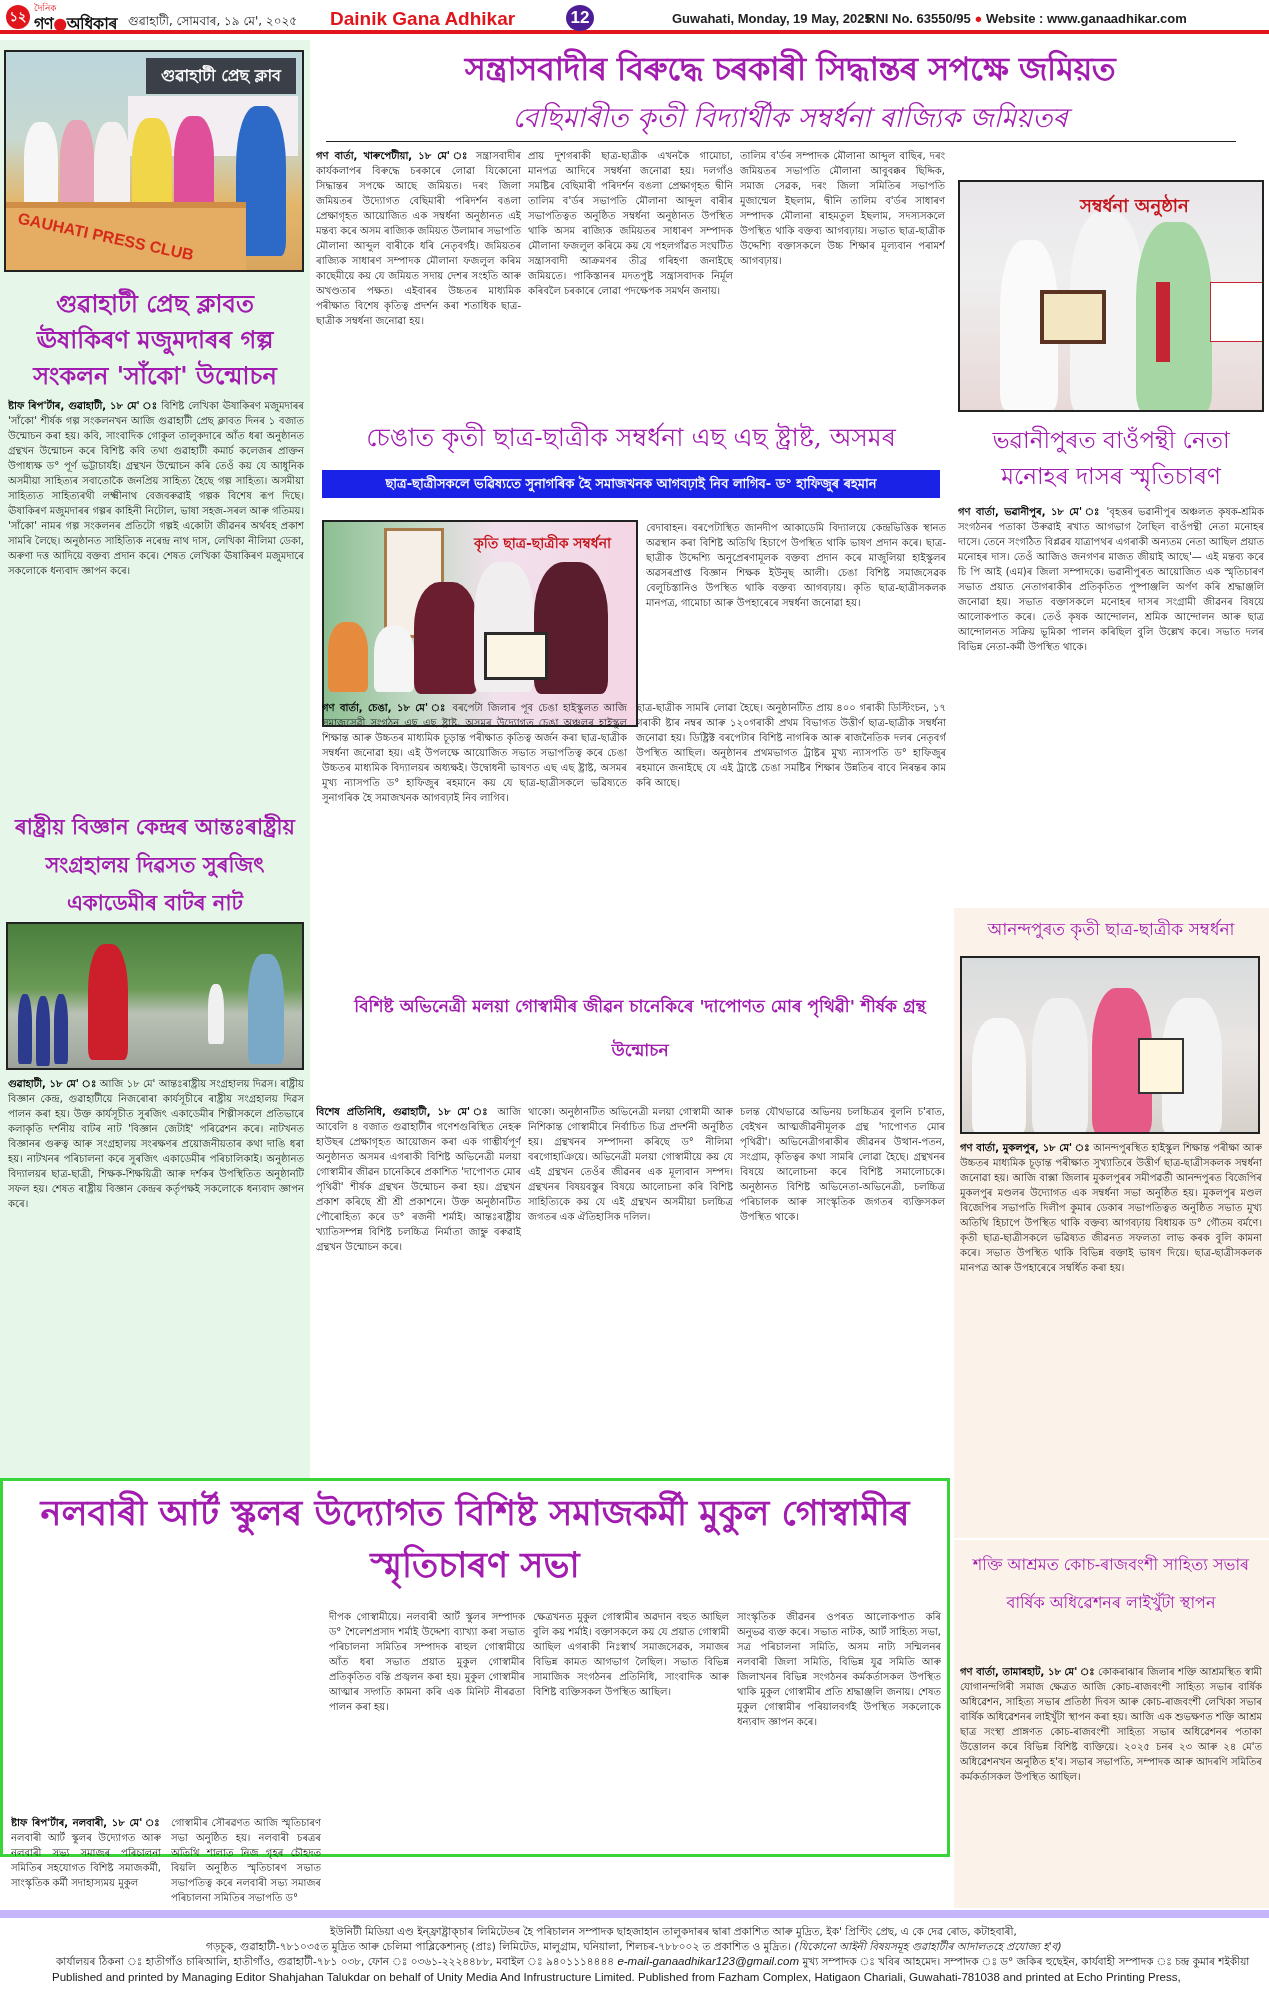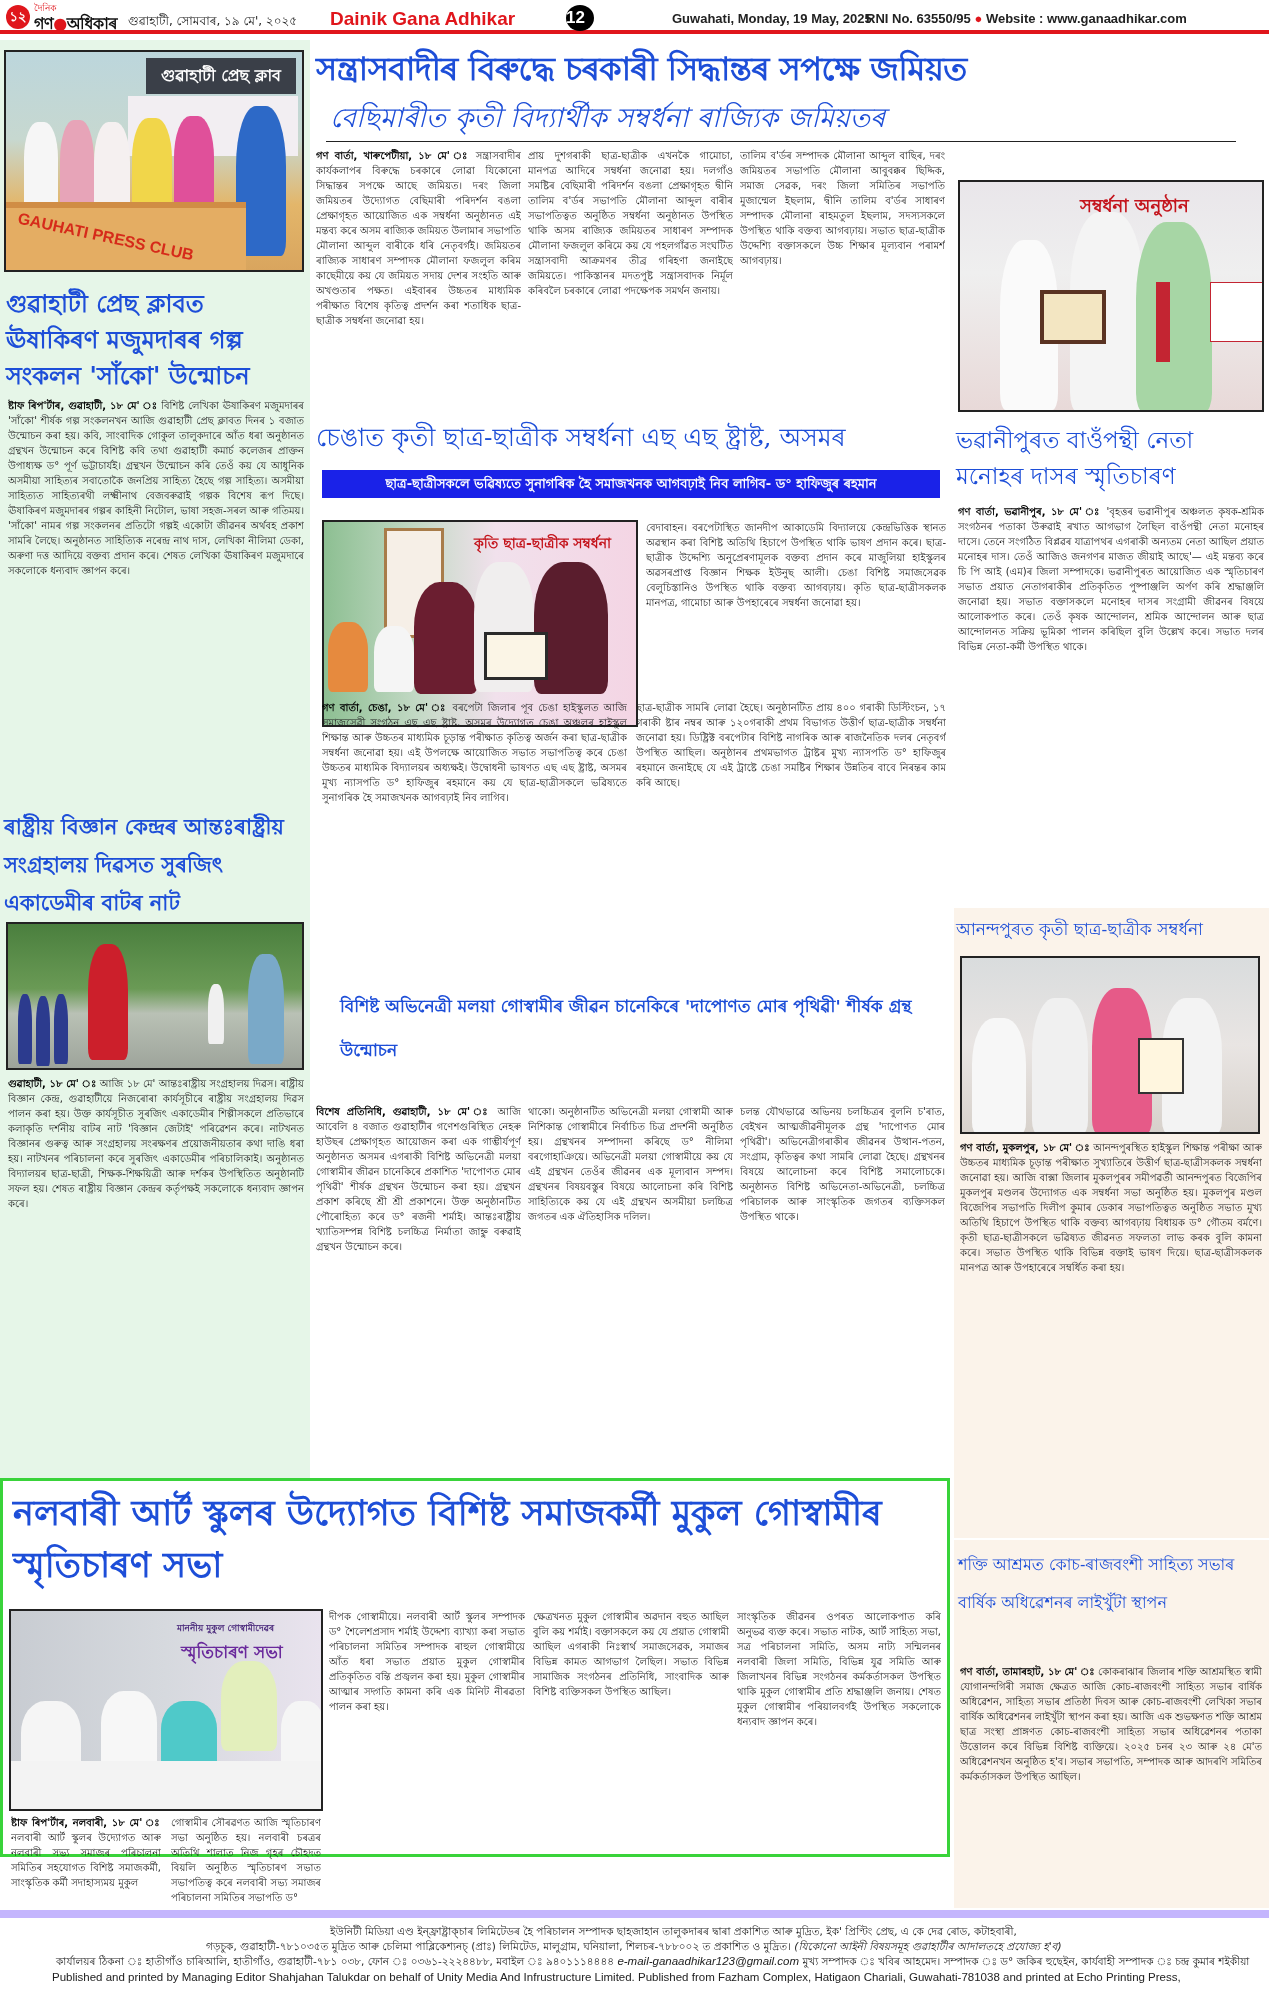--- a/index.html
+++ b/index.html
@@ -6,27 +6,27 @@
 body{width:1269px;height:2016px;background:#fff;font-family:"DejaVu Sans",sans-serif;color:#111;position:relative;overflow:hidden}
 .abs{position:absolute}
 
 .mast{left:0;top:0;width:1269px;height:34px;border-bottom:4px solid #e0161c}
 .pgno-left{left:6px;top:5px;width:24px;height:24px;border-radius:50%;background:#e0161c;color:#fff;font-size:13px;font-weight:bold;text-align:center;line-height:24px}
 .logo-small{left:34px;top:1px;font-size:9px;color:#e0161c}
 .logo{left:34px;top:11px;font-size:16px;font-weight:bold;color:#111;letter-spacing:-0.5px}
 .logo .dot{color:#e0161c}
 .mast-date-bn{left:128px;top:12px;font-size:12px;color:#222}
 .mast-title{left:330px;top:8px;font-family:"Liberation Sans",sans-serif;font-size:19px;font-weight:bold;color:#e0161c}
-.pgno-right{left:566px;top:5px;width:28px;height:26px;border-radius:50%;background:#000000;color:#fff;font-family:"Liberation Sans",sans-serif;font-size:17px;font-weight:bold;line-height:26px}
+.pgno-right{left:566px;top:5px;width:28px;height:26px;border-radius:50%;background:#4c1d95;color:#fff;font-family:"Liberation Sans",sans-serif;font-size:17px;font-weight:bold;text-align:center;line-height:26px}
 .mast-date-en{left:672px;top:11px;font-family:"Liberation Sans",sans-serif;font-size:13px;font-weight:bold;color:#222}
 .mast-rni{left:866px;top:11px;font-family:"Liberation Sans",sans-serif;font-size:13px;font-weight:bold;color:#222}
 .mast-rni .bullet{color:#e0161c}
 
 .col-left{left:0;top:40px;width:310px;height:1440px;background:#e6f6e8}
-.hl{font-family:"DejaVu Serif",serif;font-weight:bold;color:#1d4ed8;line-height:1.15}
+.hl{font-family:"DejaVu Serif",serif;font-weight:bold;color:#a21caf;text-align:center;line-height:1.15}
 .body-text{font-size:10px;line-height:15px;color:#222;text-align:justify;overflow:hidden}
 .body-text b{font-weight:bold;color:#000}
 .photo{border:2px solid #222;overflow:hidden}
 .rule{height:2px;background:#222}
 .blueband{background:#1a22e8;color:#fff;text-align:center;font-size:15px;font-weight:bold;line-height:28px}
 .green-box{left:0;top:1478px;width:950px;height:379px;border:3px solid #39d33a;background:#fff}
 .right-tint{background:#fbf3ea}
 .footer{left:0;top:1910px;width:1269px;height:106px;border-top:8px solid #c4b5fd;font-size:10.5px;line-height:15px;color:#222}
 .footer .line{position:absolute;white-space:nowrap}
 .footer .en{font-family:"Liberation Sans",sans-serif;font-size:11.5px}
@@ -155,30 +155,20 @@
 <div class="abs right-tint" style="left:954px;top:1540px;width:315px;height:368px">
   <div class="abs hl" style="left:4px;top:6px;width:306px;font-size:16px;line-height:38px;font-weight:normal">শক্তি আশ্ৰমত কোচ-ৰাজবংশী সাহিত্য সভাৰ বাৰ্ষিক অধিৱেশনৰ লাইখুঁটা স্থাপন</div>
   <div class="abs body-text" style="left:6px;top:124px;width:302px;height:240px">
     <b>গণ বাৰ্তা, তামাৰহাট, ১৮ মে' ঃ</b>
     <span>কোকৰাঝাৰ জিলাৰ শক্তি আশ্ৰমস্থিত স্বামী যোগানন্দগিৰী সমাজ ক্ষেত্ৰত আজি কোচ-ৰাজবংশী সাহিত্য সভাৰ বাৰ্ষিক অধিৱেশন, সাহিত্য সভাৰ প্ৰতিষ্ঠা দিবস আৰু কোচ-ৰাজবংশী লেখিকা সভাৰ বাৰ্ষিক অধিৱেশনৰ লাইখুঁটা স্থাপন কৰা হয়। আজি এক শুভক্ষণত শক্তি আশ্ৰম ছাত্ৰ সংস্থা প্ৰাঙ্গণত কোচ-ৰাজবংশী সাহিত্য সভাৰ অধিৱেশনৰ পতাকা উত্তোলন কৰে বিভিন্ন বিশিষ্ট ব্যক্তিয়ে। ২০২৫ চনৰ ২৩ আৰু ২৪ মে'ত অধিৱেশনখন অনুষ্ঠিত হ'ব। সভাৰ সভাপতি, সম্পাদক আৰু আদৰণি সমিতিৰ কৰ্মকৰ্তাসকল উপস্থিত আছিল।</span>
   </div>
 </div>
 
 <div class="abs green-box">
   <div class="abs hl" style="left:10px;top:6px;width:924px;font-size:35px;line-height:52px">নলবাৰী আৰ্ট স্কুলৰ উদ্যোগত বিশিষ্ট সমাজকৰ্মী মুকুল গোস্বামীৰ স্মৃতিচাৰণ সভা</div>
-  <div class="abs photo" style="left:6px;top:128px;width:314px;height:202px;background:linear-gradient(90deg,#c8ccd2 0%,#d6d9de 50%,#e9e3ee 100%)">
-    <div class="abs" style="left:166px;top:10px;width:150px;color:#4b2a7c;font-size:9px;font-weight:bold">মাননীয় মুকুল গোস্বামীদেৱৰ</div>
-    <div class="abs" style="left:170px;top:28px;width:144px;color:#6a2a9c;font-size:17px;font-weight:bold">স্মৃতিচাৰণ সভা</div>
-    <div class="abs fig" style="left:10px;top:90px;width:60px;height:80px;background:#f5f5f5"></div>
-    <div class="abs fig" style="left:90px;top:80px;width:56px;height:80px;background:#f7f7f7"></div>
-    <div class="abs fig" style="left:150px;top:90px;width:56px;height:70px;background:#4fc9c9"></div>
-    <div class="abs fig" style="left:210px;top:50px;width:56px;height:90px;background:#e3efbc"></div>
-    <div class="abs fig" style="left:270px;top:90px;width:44px;height:70px;background:#f5f5f5"></div>
-    <div class="abs" style="left:0;top:150px;width:314px;height:52px;background:#f3f3f3"></div>
-  </div>
   <div class="abs body-text" style="left:8px;top:334px;width:150px;height:90px">
     <b>ষ্টাফ ৰিপ'ৰ্টাৰ, নলবাৰী, ১৮ মে' ঃ</b>
     <span>নলবাৰী আৰ্ট স্কুলৰ উদ্যোগত আৰু নলবাৰী সভ্য সমাজৰ পৰিচালনা সমিতিৰ সহযোগত বিশিষ্ট সমাজকৰ্মী, সাংস্কৃতিক কৰ্মী সদাহাস্যময় মুকুল</span>
   </div>
   <div class="abs body-text" style="left:168px;top:334px;width:150px;height:90px">গোস্বামীৰ সৌৰৱণত আজি স্মৃতিচাৰণ সভা অনুষ্ঠিত হয়। নলবাৰী চৰত্ৰৰ অতিথি শালাত নিজ গৃহৰ চৌহদত বিয়লি অনুষ্ঠিত স্মৃতিচাৰণ সভাত সভাপতিত্ব কৰে নলবাৰী সভ্য সমাজৰ পৰিচালনা সমিতিৰ সভাপতি ড°</div>
   <div class="abs body-text" style="left:326px;top:128px;width:196px;height:296px">দীপক গোস্বামীয়ে। নলবাৰী আৰ্ট স্কুলৰ সম্পাদক ড° শৈলেশপ্ৰসাদ শৰ্মাই উদ্দেশ্য ব্যাখ্যা কৰা সভাত পৰিচালনা সমিতিৰ সম্পাদক ৰাহুল গোস্বামীয়ে আঁত ধৰা সভাত প্ৰয়াত মুকুল গোস্বামীৰ প্ৰতিকৃতিত বন্তি প্ৰজ্বলন কৰা হয়। মুকুল গোস্বামীৰ আত্মাৰ সদ্গতি কামনা কৰি এক মিনিট নীৰৱতা পালন কৰা হয়।</div>
   <div class="abs body-text" style="left:530px;top:128px;width:196px;height:296px">ক্ষেত্ৰখনত মুকুল গোস্বামীৰ অৱদান বহুত আছিল বুলি কয় শৰ্মাই। বক্তাসকলে কয় যে প্ৰয়াত গোস্বামী আছিল এগৰাকী নিঃস্বাৰ্থ সমাজসেৱক, সমাজৰ বিভিন্ন কামত আগভাগ লৈছিল। সভাত বিভিন্ন সামাজিক সংগঠনৰ প্ৰতিনিধি, সাংবাদিক আৰু বিশিষ্ট ব্যক্তিসকল উপস্থিত আছিল।</div>
   <div class="abs body-text" style="left:734px;top:128px;width:204px;height:296px">সাংস্কৃতিক জীৱনৰ ওপৰত আলোকপাত কৰি অনুভৱ ব্যক্ত কৰে। সভাত নাটক, আৰ্ট সাহিত্য সভা, সত্ৰ পৰিচালনা সমিতি, অসম নাট্য সন্মিলনৰ নলবাৰী জিলা সমিতি, বিভিন্ন যুৱ সমিতি আৰু জিলাখনৰ বিভিন্ন সংগঠনৰ কৰ্মকৰ্তাসকল উপস্থিত থাকি মুকুল গোস্বামীৰ প্ৰতি শ্ৰদ্ধাঞ্জলি জনায়। শেষত মুকুল গোস্বামীৰ পৰিয়ালবৰ্গই উপস্থিত সকলোকে ধন্যবাদ জ্ঞাপন কৰে।</div>
 </div>
 

